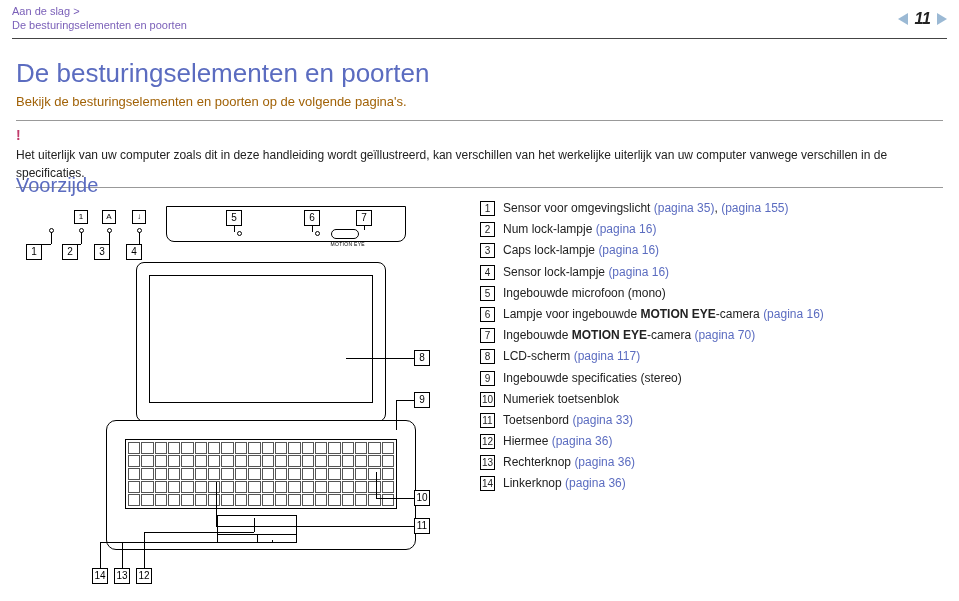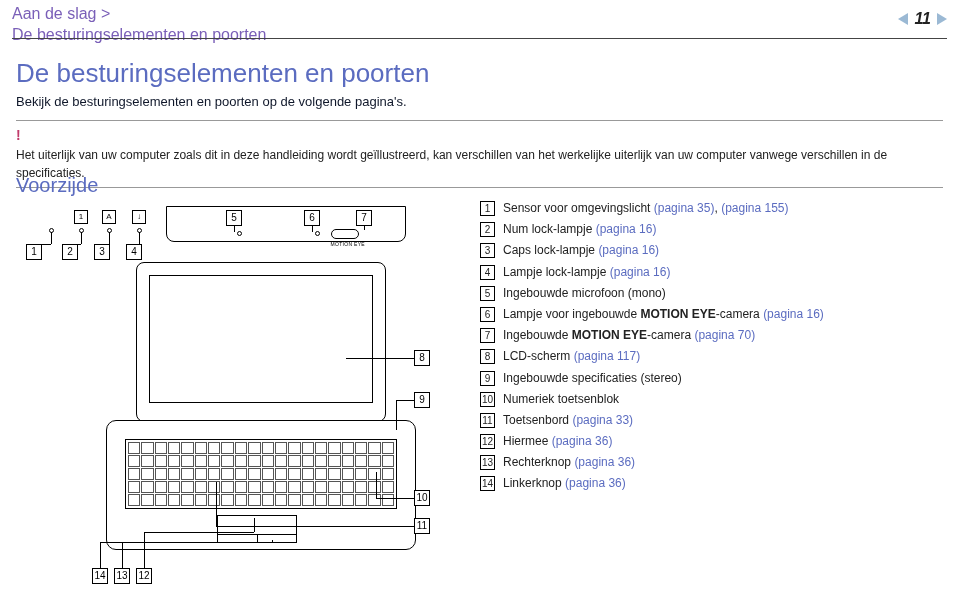--- a/index.html
+++ b/index.html
@@ -12,21 +12,21 @@
     overflow: hidden;
   }
   .header-bar {
     position: absolute;
     top: 0; left: 0; right: 0;
     height: 38px;
     padding: 4px 12px;
   }
   .breadcrumb {
     color: #7a5fb8;
-    font-size: 16px;
+    font-size: 11px;
     line-height: 1.3;
   }
   .header-rule {
     position: absolute;
     left: 12px; right: 12px; top: 38px;
     border-top: 1px solid #444;
   }
   .page-indicator {
     position: absolute;
     right: 12px; top: 10px;
@@ -50,21 +50,21 @@
     position: absolute;
     left: 16px; top: 58px;
     font-size: 26px;
     color: #5b6cc0;
     font-weight: normal;
   }
   .page-subtitle {
     position: absolute;
     left: 16px; top: 94px;
     font-size: 13px;
-    color: #0f172a;
+    color: #a16207;
   }
   .notice {
     position: absolute;
     left: 16px; right: 16px; top: 120px;
     border-top: 0.5px solid #999;
     border-bottom: 0.5px solid #999;
     padding: 6px 0 6px 0;
   }
   .notice-mark {
     color: #c13b6b;
@@ -424,21 +424,21 @@
     <div class="legend-item">
       <div class="legend-num">2</div>
       <div class="legend-text"><span>Num lock-lampje </span><span class="link">(pagina 16)</span></div>
     </div>
     <div class="legend-item">
       <div class="legend-num">3</div>
       <div class="legend-text"><span>Caps lock-lampje </span><span class="link">(pagina 16)</span></div>
     </div>
     <div class="legend-item">
       <div class="legend-num">4</div>
-      <div class="legend-text"><span>Lampje lock-lampje </span><span class="link">(pagina 16)</span></div>
+      <div class="legend-text"><span>Sensor lock-lampje </span><span class="link">(pagina 16)</span></div>
     </div>
     <div class="legend-item">
       <div class="legend-num">5</div>
       <div class="legend-text"><span>Ingebouwde microfoon (mono)</span></div>
     </div>
     <div class="legend-item">
       <div class="legend-num">6</div>
       <div class="legend-text"><span>Lampje voor ingebouwde </span><b>MOTION EYE</b><span>-camera </span><span class="link">(pagina 16)</span></div>
     </div>
     <div class="legend-item">

